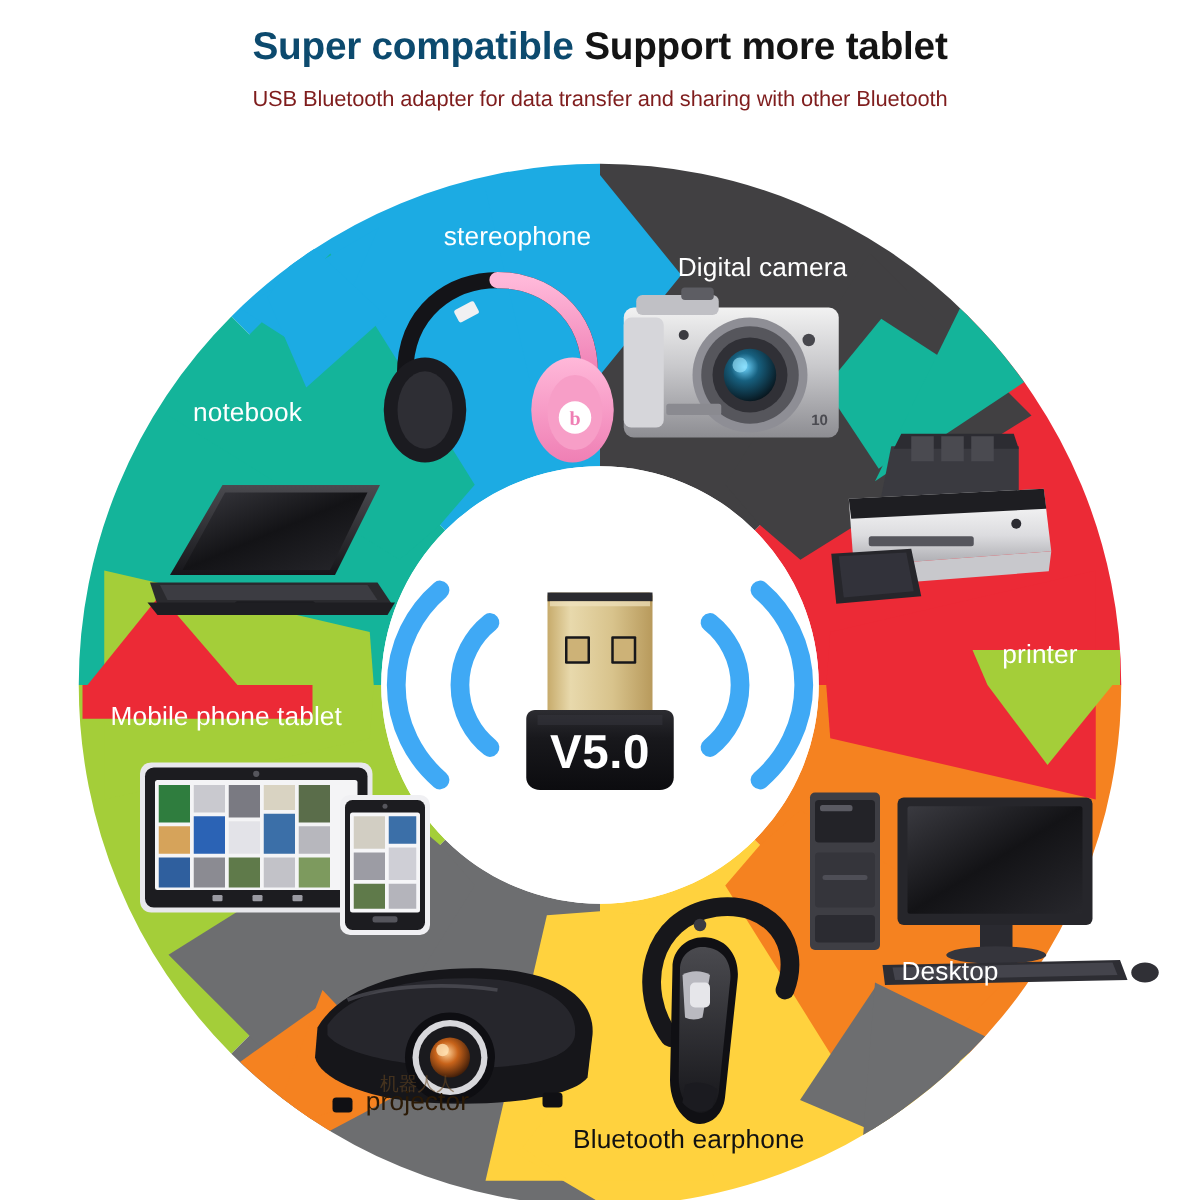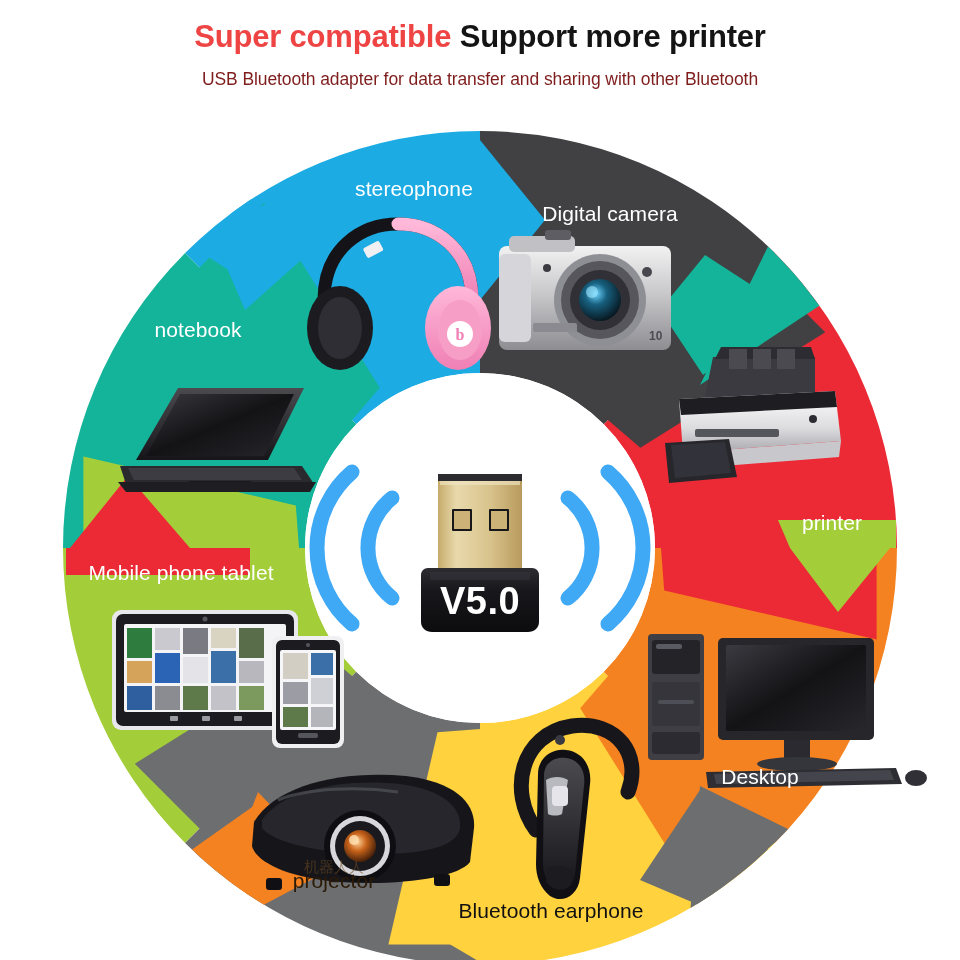--- a/index.html
+++ b/index.html
@@ -23,21 +23,21 @@
     text-align: center;
     box-sizing: border-box;
   }
   .headline {
     font-size: 31px;
     font-weight: 700;
     line-height: 38px;
     letter-spacing: -0.2px;
     white-space: nowrap;
   }
-  .headline .hl-accent { color: #ef4444; }
+  .headline .hl-accent { color: #0c4a6e; }
   .headline .hl-main { color: #141414; }
   .subhead {
     margin-top: 12px;
     font-size: 17.5px;
     font-weight: 400;
     color: #7f1d1d;
     line-height: 22px;
     letter-spacing: -0.1px;
     white-space: nowrap;
   }
@@ -76,21 +76,21 @@
     font-weight: 700;
     fill: #ffffff;
     letter-spacing: 0.5px;
   }
 </style>
 </head>
 <body>
 
 <div class="header">
   <div class="headline">
-    <span class="hl-accent">Super compatible</span><span>&nbsp;</span><span class="hl-main">Support more printer</span>
+    <span class="hl-accent">Super compatible</span><span>&nbsp;</span><span class="hl-main">Support more tablet</span>
   </div>
   <div class="subhead">USB Bluetooth adapter for data transfer and sharing with other Bluetooth</div>
 </div>
 
 <div class="wheel-stage">
 <svg width="960" height="960" viewBox="0 0 960 960" xmlns="http://www.w3.org/2000/svg">
   <defs>
 
     <linearGradient id="gMetal" x1="0" y1="0" x2="0" y2="1">
       <stop offset="0" stop-color="#f2f2f2"></stop>

